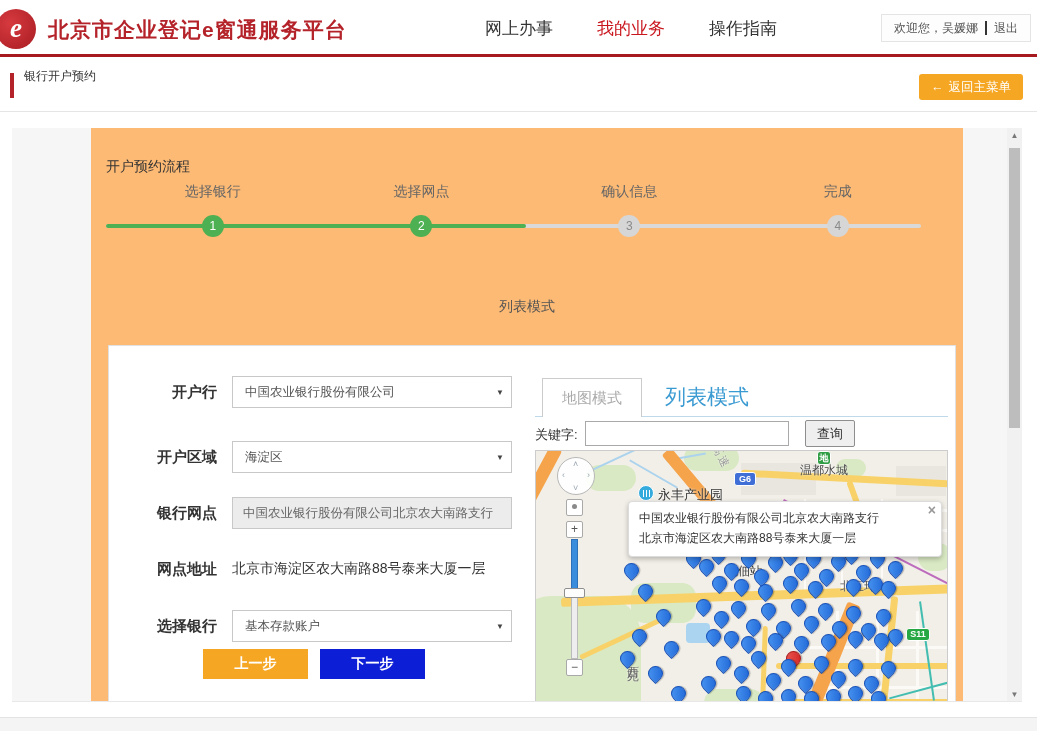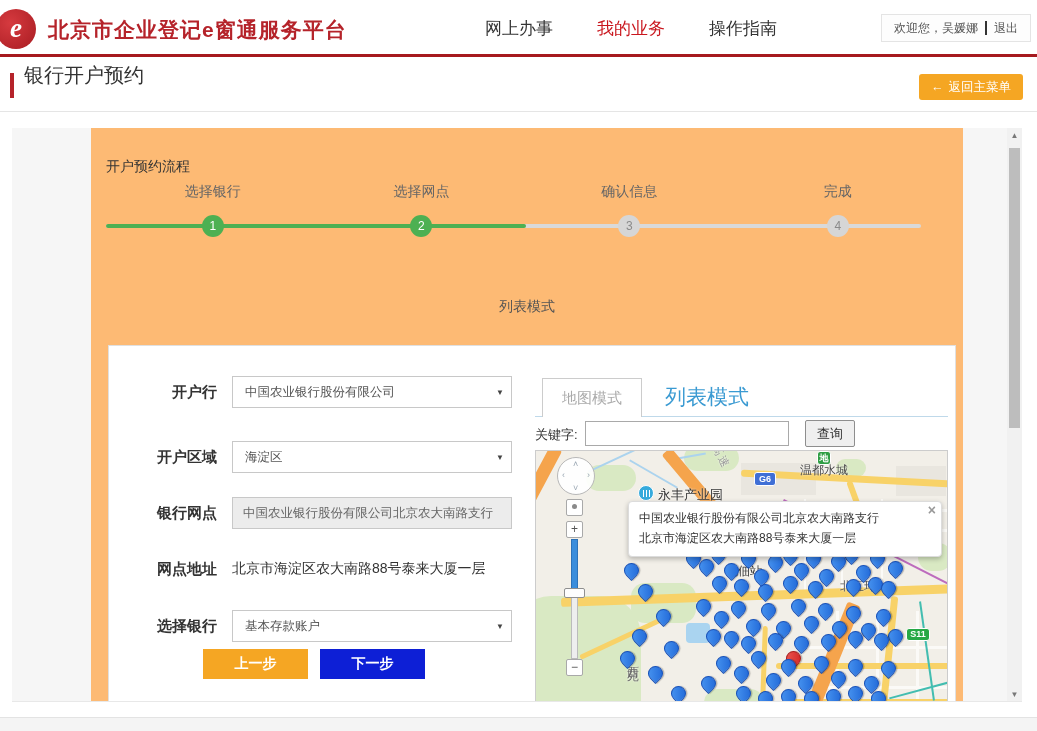--- a/index.html
+++ b/index.html
@@ -18,21 +18,21 @@
   #nav .nav-item { font-size:17px; color:#333; cursor:pointer; white-space:nowrap; }
   #nav .nav-item.active { color:#c9171e; }
   #userbox { position:absolute; right:6px; top:14px; height:28px; display:flex; align-items:center;
     padding:0 12px; border:1px solid #e4e4e4; background:#fdfdfd; font-size:12px; color:#555; }
   #userbox .sep { display:inline-block; width:2px; height:14px; background:#333; margin:0 7px; }
 
   
   #titlebar { position:absolute; left:0; top:60px; width:1037px; height:52px; background:#fff;
     border-bottom:1px solid #e5e5e5; }
   #titlebar .accent { position:absolute; left:10px; top:13px; width:4px; height:25px; background:#b5232a; }
-  #page-title { position:absolute; left:24px; top:2px; font-size:20px; color:#333; }
+  #page-title { position:absolute; left:24px; top:8px; font-size:12px; color:#333; }
   #back-btn { position:absolute; right:14px; top:14px; height:26px; padding:0 12px; background:#f5a623;
     border:none; border-radius:3px; color:#fff; font-size:12.5px; cursor:pointer;
     font-family:inherit; display:flex; align-items:center; gap:5px; }
 
   
   #scrollwrap { position:absolute; left:12px; top:128px; width:1010px; height:574px;
     background:#f6f6f6; overflow:hidden; border-bottom:1px solid #e8e8e8; }
   #card { position:absolute; left:79px; top:0; width:872px; height:574px; background:#fdba74; }
 
   
@@ -103,21 +103,21 @@
   .ro { background:#f5a44c; border-radius:3px; }
   .pl { background:#bd6bbd; }
   .tl { background:#43bdb0; }
   .pond { background:#aad4f0; border-radius:4px; }
 
   .map-label { position:absolute; font-size:12px; color:#444; white-space:nowrap; z-index:50;
     text-shadow:0 0 2px #fff; }
   #lbl-expwy { color:#999; font-size:11px; transform:rotate(62deg); letter-spacing:2px; z-index:50;}
   #badge-g6 { position:absolute; left:198px; top:21px; width:22px; height:14px; background:#3f6fd6;
     border:1px solid #fff; border-radius:3px; color:#fff; font-size:9px; font-weight:bold;
-    text-align:center; line-height:12px; z-index:55;margin-left:20px; }
+    text-align:center; line-height:12px; z-index:55; }
   #badge-s11 { position:absolute; left:370px; top:177px; width:24px; height:13px; background:#27a845;
     border:1px solid #fff; border-radius:3px; color:#fff; font-size:9px; font-weight:bold;
     text-align:center; line-height:11px; z-index:55; }
   #badge-metro { position:absolute; left:281px; top:0px; width:14px; height:14px; background:#2f9e44;
     border:1px solid #fff; border-radius:3px; color:#fff; font-size:9px; font-weight:bold;
     text-align:center; line-height:13px; z-index:55; }
   #park-icon { position:absolute; left:102px; top:34px; width:16px; height:16px; border-radius:50%;
     background:#35aadc; border:1px solid #fff; z-index:55; }
   #park-icon::after { content:""; position:absolute; left:4px; top:4px; width:7px; height:7px;
     background:repeating-linear-gradient(90deg,#fff 0 1.5px,transparent 1.5px 3px); }

